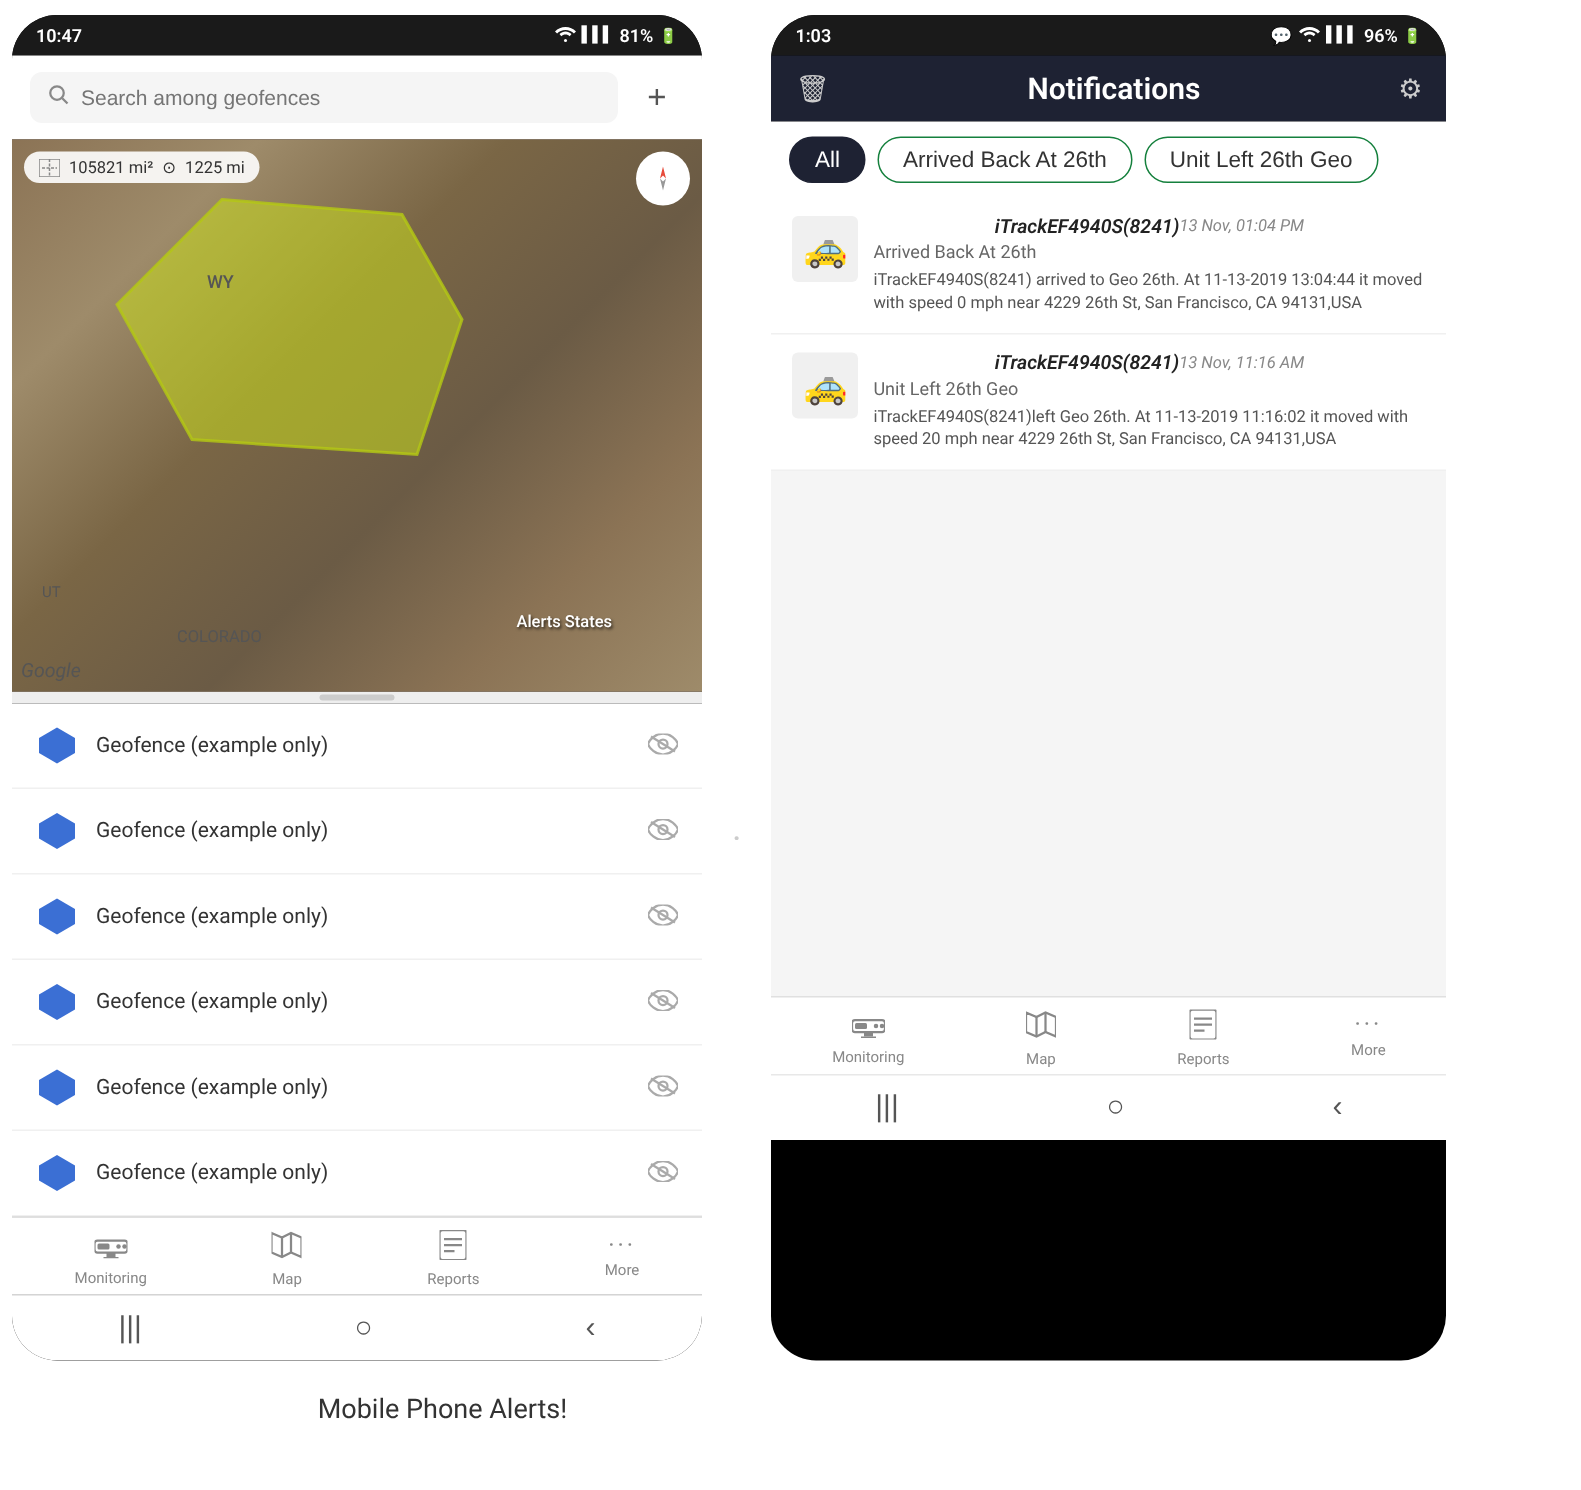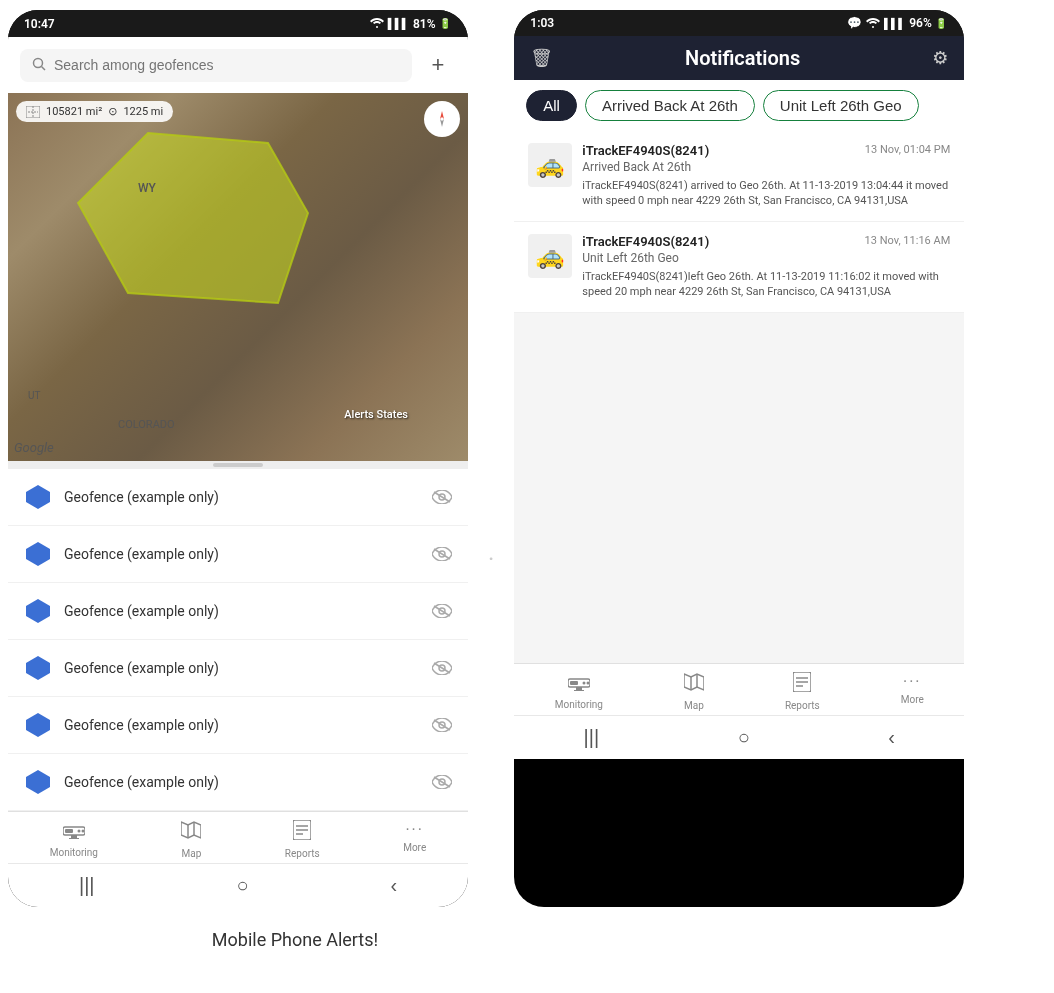--- a/index.html
+++ b/index.html
@@ -358,23 +358,24 @@
       justify-content: center;
       font-size: 24px;
     }
 
     .notif-content {
       flex: 1;
     }
 
     .notif-top-row {
       display: flex;
-      justify-content: space-between;
+      justify-content: center;
       align-items: flex-start;
       margin-bottom: 2px;
+      font-style: italic;
     }
 
     .notif-device-name {
       font-size: 13px;
       font-weight: 600;
       color: #222;
     }
 
     .notif-time {
       font-size: 11px;

